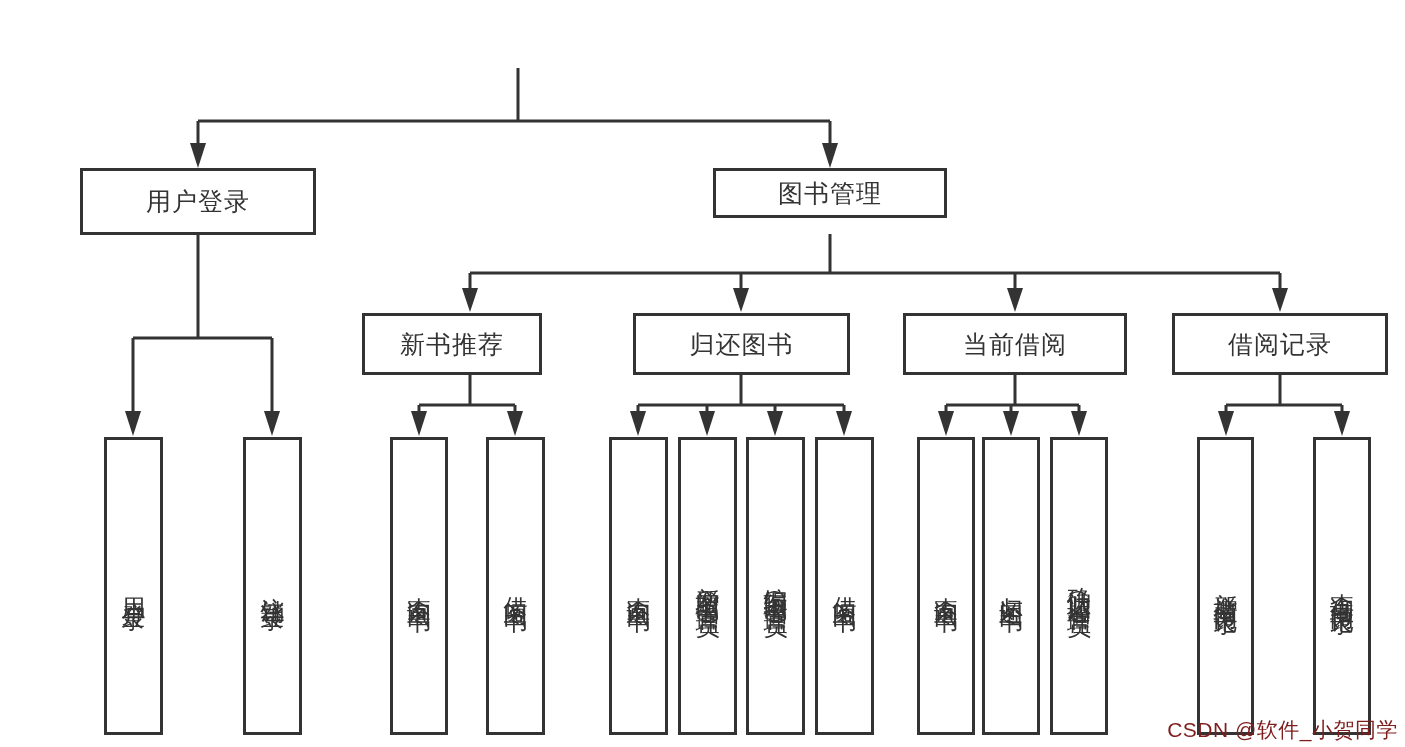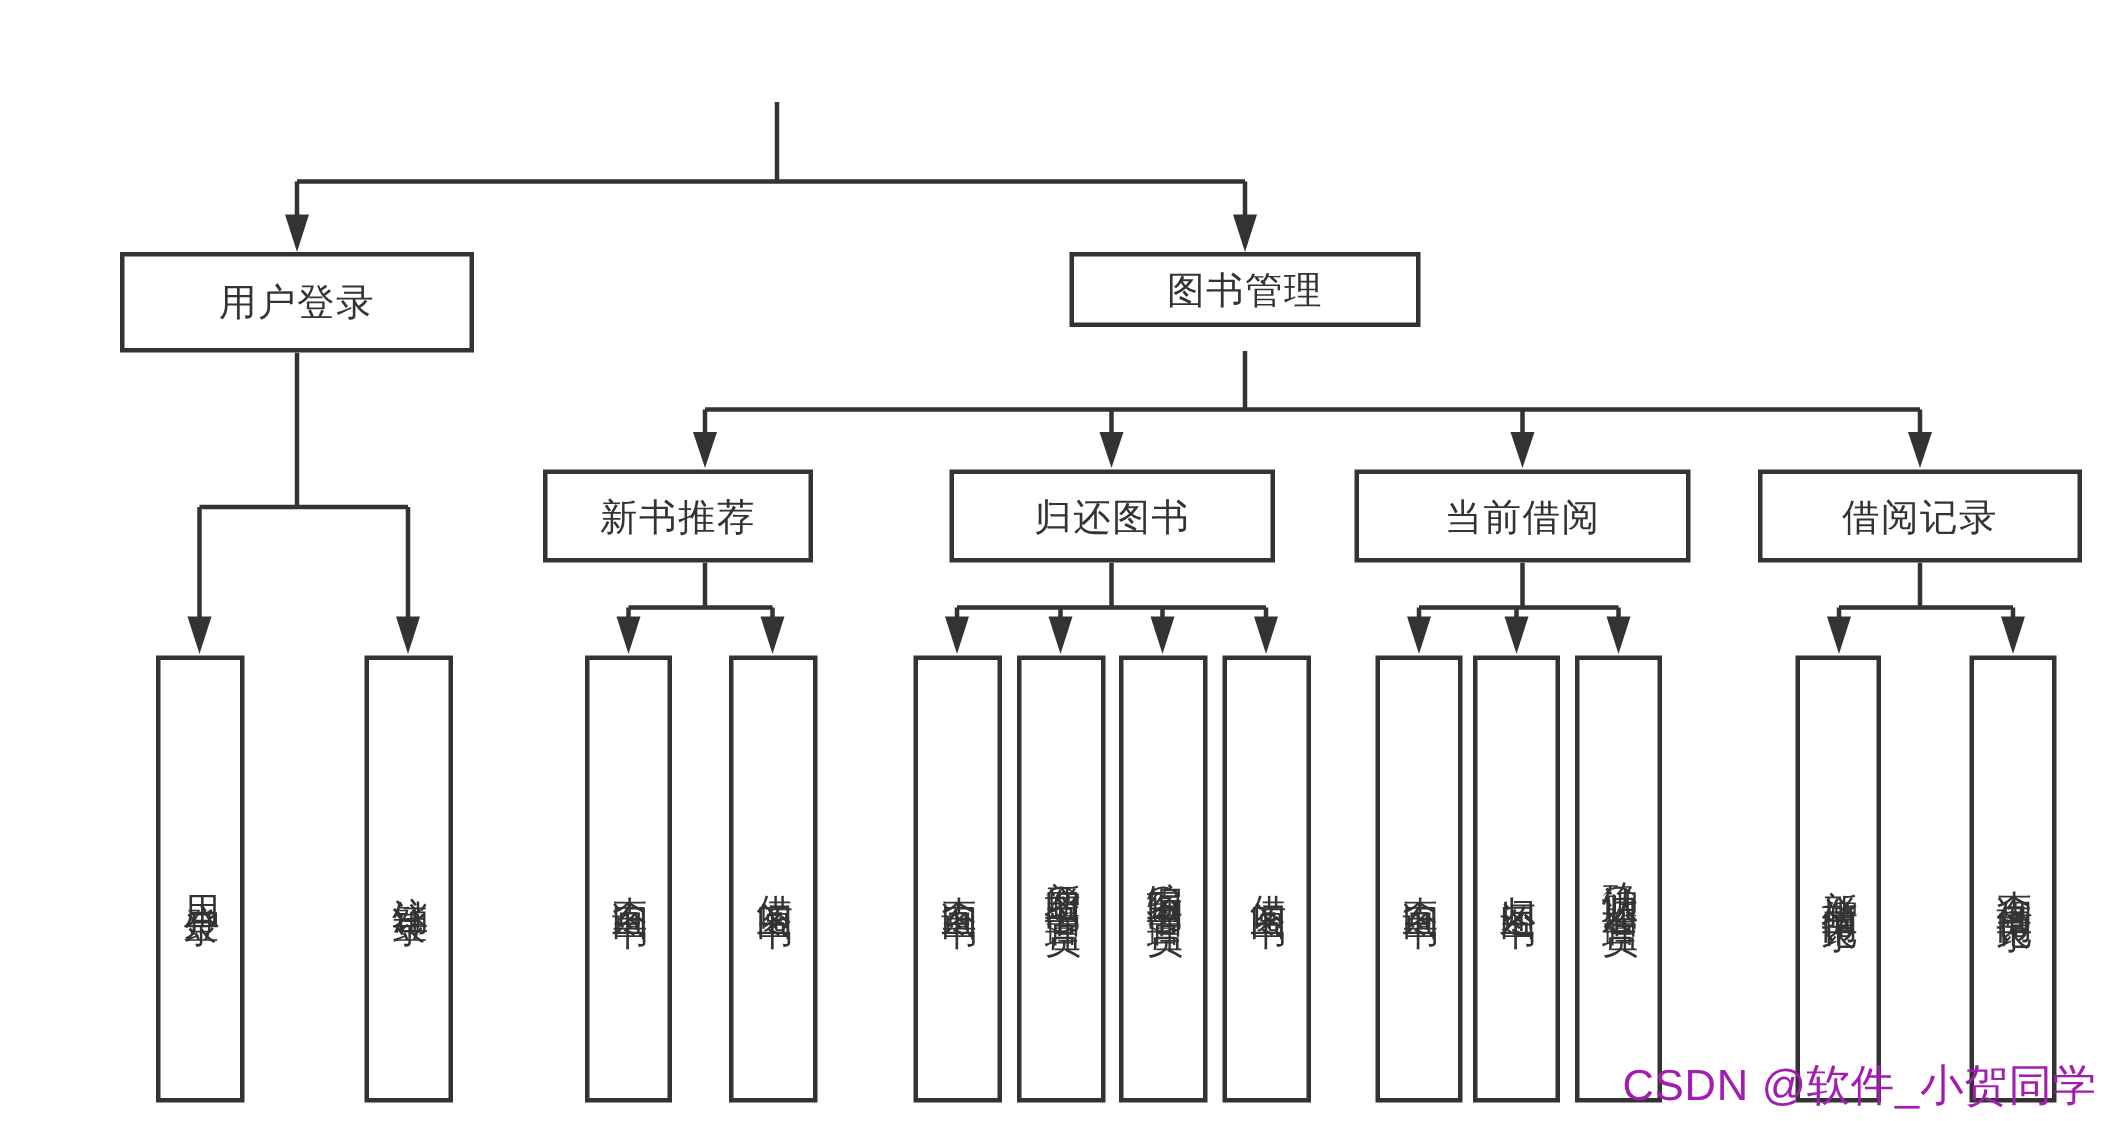--- a/index.html
+++ b/index.html
@@ -47,22 +47,22 @@
     text-orientation: mixed;
     font-size: 24px;
     letter-spacing: 4px;
     line-height: 1;
     white-space: nowrap;
   }
   .watermark {
     position: absolute;
     right: 7px;
     bottom: 3px;
-    font-size: 29px;
-    color: #a21caf;
+    font-size: 21px;
+    color: #7f1d1d;
     white-space: nowrap;
     z-index: 5;
     letter-spacing: 0.5px;
   }
 </style>
 </head>
 <body>
 
 <div id="canvas">
 

